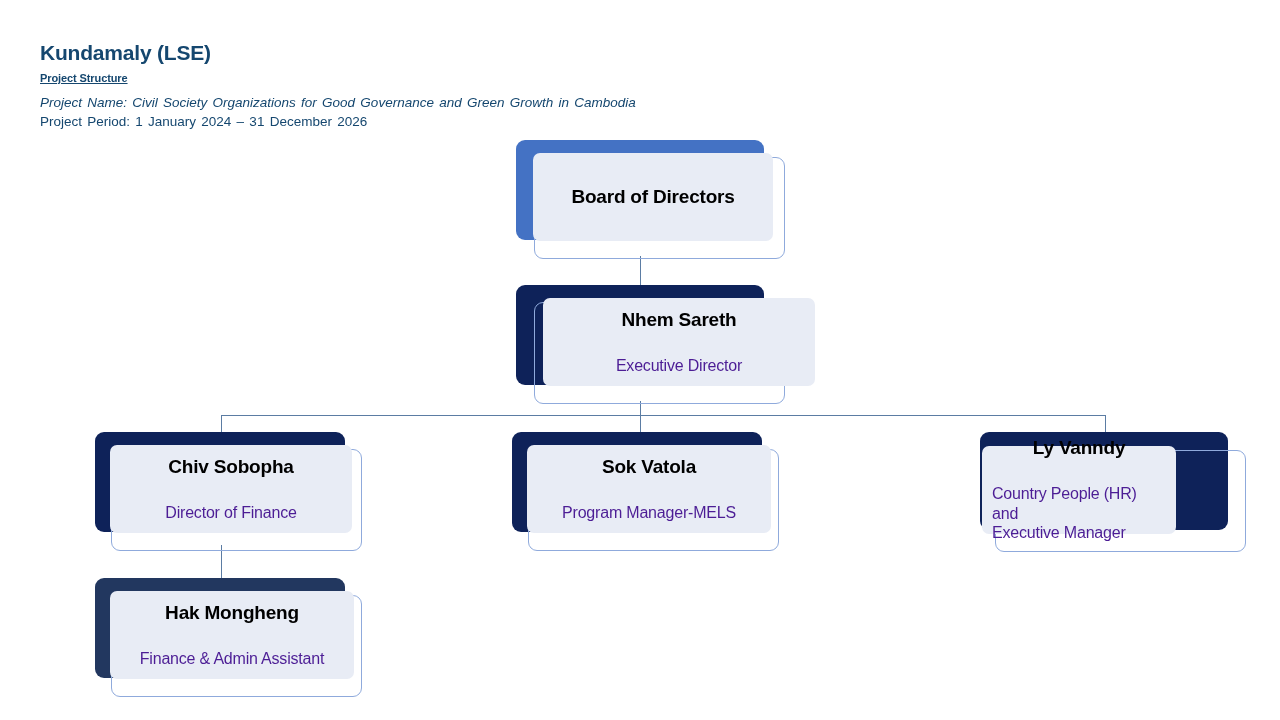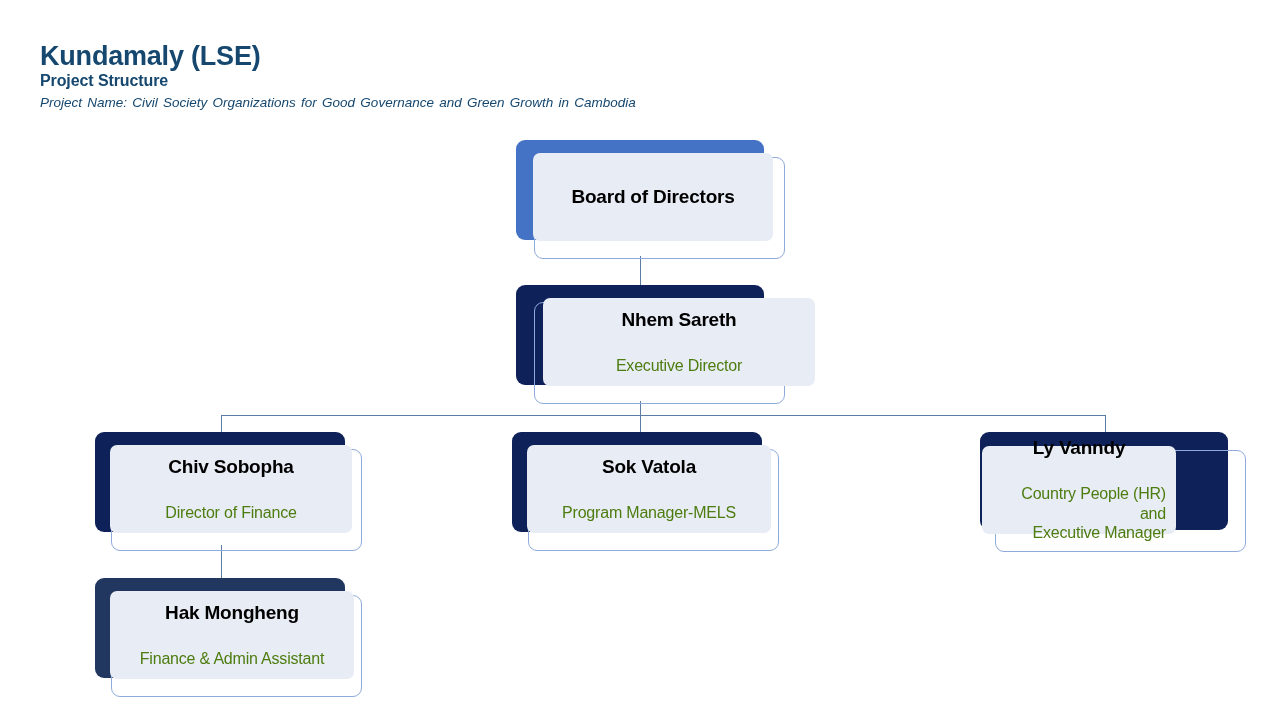--- a/index.html
+++ b/index.html
@@ -19,35 +19,36 @@
     position: relative;
     width: 1280px;
     height: 720px;
   }
 
   
   .hdr-title {
     position: absolute;
     left: 40px;
     top: 41px;
-    font-size: 27px;
+    font-size: 21px;
     font-weight: bold;
     color: #15476F;
     letter-spacing: -0.2px;
     white-space: nowrap;
   }
   .hdr-sub {
     position: absolute;
     left: 40px;
     top: 72px;
-    font-size: 16px;
+    font-size: 11px;
     font-weight: bold;
     color: #15476F;
     letter-spacing: -0.1px;
     white-space: nowrap;
+    text-decoration: underline;
   }
   .hdr-line1 {
     position: absolute;
     left: 40px;
     top: 95px;
     font-size: 13.5px;
     color: #15476F;
     white-space: nowrap;
     word-spacing: 1.5px;
     font-style: italic;
@@ -105,39 +106,40 @@
     font-weight: bold;
     color: #000000;
     text-align: center;
     line-height: 1.15;
     letter-spacing: -0.2px;
     white-space: nowrap;
   }
   .node .node-role {
     font-size: 16px;
     font-weight: normal;
-    color: #4d7c0f;
-    text-align: right;
+    color: #4c1d95;
+    text-align: left;
     line-height: 1.22;
     letter-spacing: -0.2px;
     margin-top: 25px;
   }
   .node.single .node-name {
     margin: 0;
     text-align: center;
   }
 </style>
 </head>
 <body>
 
 <div id="canvas">
 
   <div class="hdr-title">Kundamaly (LSE)</div>
   <div class="hdr-sub">Project Structure</div>
   <div class="hdr-line1">Project Name: Civil Society Organizations for Good Governance  and Green Growth in Cambodia</div>
+  <div class="hdr-line2">Project Period: 1 January  2024 – 31 December 2026</div>
 
   <div class="conn conn-v" style="left:640px; top:256px; height:36px;"></div>
 
   <div class="conn conn-v" style="left:640px; top:401px; height:31px;"></div>
   <div class="conn conn-h" style="left:221px; top:415px; width:885px;"></div>
   <div class="conn conn-v" style="left:221px; top:415px; height:20px;"></div>
   <div class="conn conn-v" style="left:1105px; top:415px; height:20px;"></div>
 
   <div class="conn conn-v" style="left:221px; top:545px; height:35px;"></div>
 

